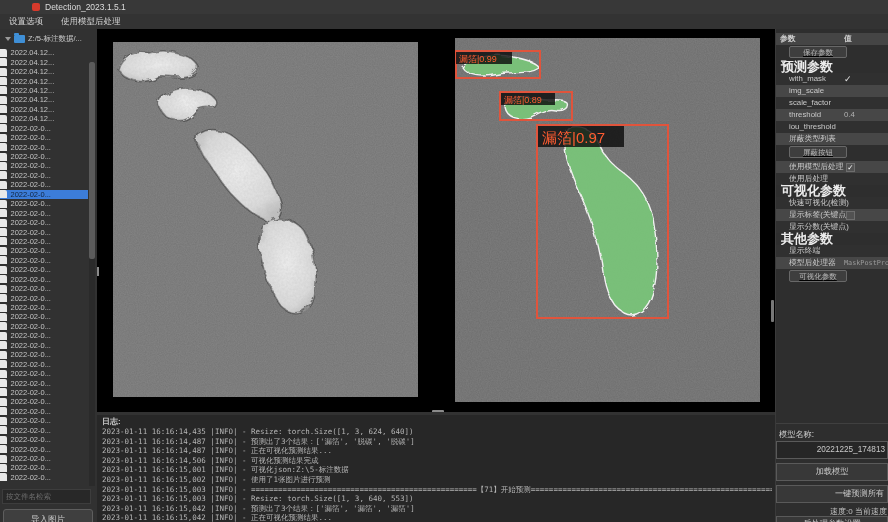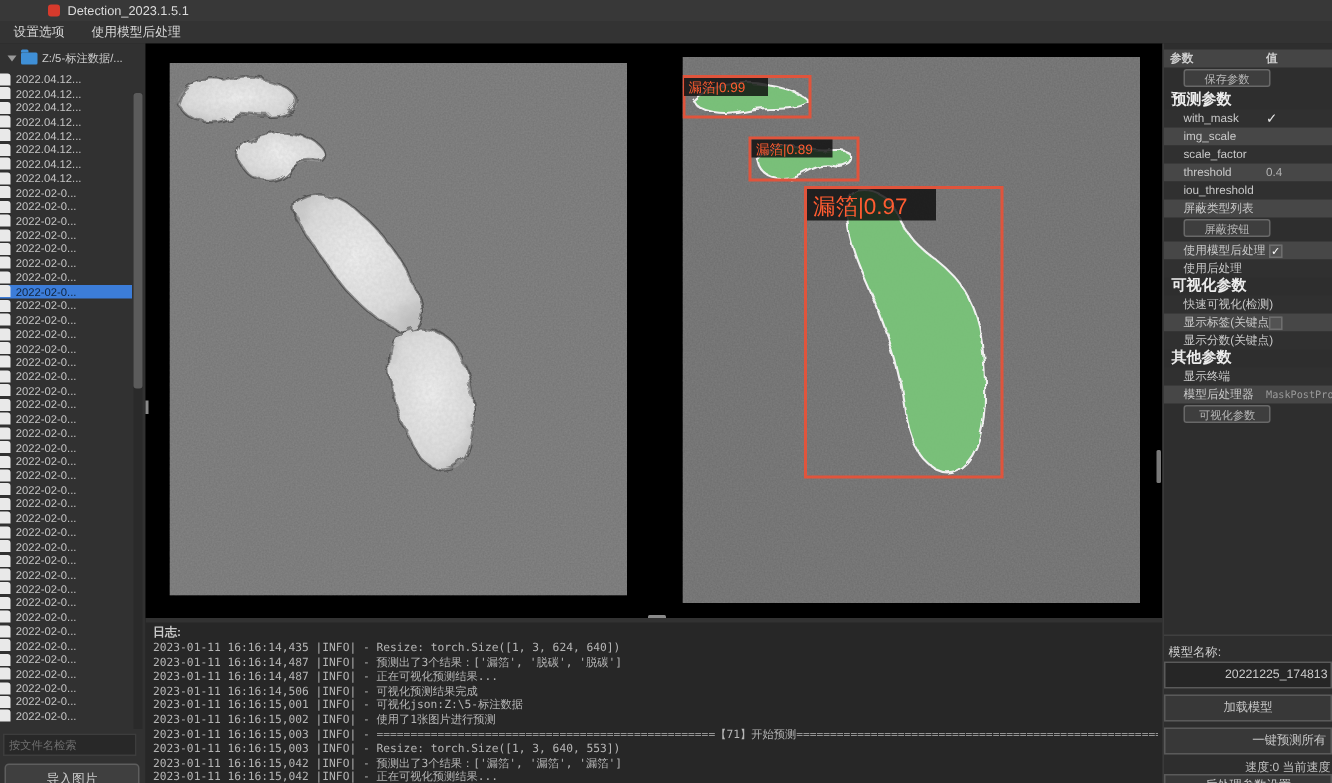--- a/index.html
+++ b/index.html
@@ -47,26 +47,26 @@
 
   
   .log{left:97px;top:412px;width:678px;height:110px;background:#272727;overflow:hidden;}
   .log-hscroll{position:absolute;left:0;top:0;width:678px;height:3px;background:#323232;}
   .log-title{position:absolute;left:5px;top:4px;font-size:8px;color:#c9c9c9;font-weight:bold;}
   .log-lines{position:absolute;left:5px;top:15px;width:670px;font-family:"DejaVu Sans Mono",monospace;
              font-size:7.5px;line-height:9.6px;color:#b5b5b5;white-space:pre;overflow:hidden;}
 
   
   .rpanel{left:775px;top:29px;width:113px;height:493px;background:#2e2e2e;border-left:1px solid #3a3a3a;overflow:hidden;}
-  .prows{position:absolute;left:0;top:4px;width:93px;}
+  .prows{position:absolute;left:0;top:4px;width:93px;text-decoration:underline;}
   .prow{position:relative;width:113px;box-sizing:border-box;}
   .prow.header{height:12px;background:#454545;}
   .prow.header .pname{color:#cfcfcf;font-weight:bold;padding-left:4px;}
   .prow.section{height:12px;}
-  .prow.section .pname{color:#ececec;font-weight:bold;padding-left:5px;font-size:10px;}
+  .prow.section .pname{color:#ececec;font-weight:bold;padding-left:5px;font-size:13px;}
   .prow.param{height:12px;}
   .prow.param.alt{background:#474747;}
   .prow.param.dark{background:#303030;}
   .prow.btnrow{height:15px;}
   .pname{position:absolute;left:0;top:0;height:12px;line-height:12px;font-size:7.8px;color:#c9c9c9;
          padding-left:13px;white-space:nowrap;}
   .pval{position:absolute;left:68px;top:0;height:12px;line-height:12px;font-size:7.8px;color:#b2b2b2;white-space:nowrap;overflow:hidden;width:45px;}
   .pval.mono{font-family:"DejaVu Sans Mono",monospace;font-size:6.8px;color:#9a9a9a;}
   .pcheck{color:#e6e6e6;font-size:9px;}
   .cbox{position:absolute;left:70px;top:1.5px;width:9px;height:9px;background:#525252;border:1px solid #6e6e6e;

